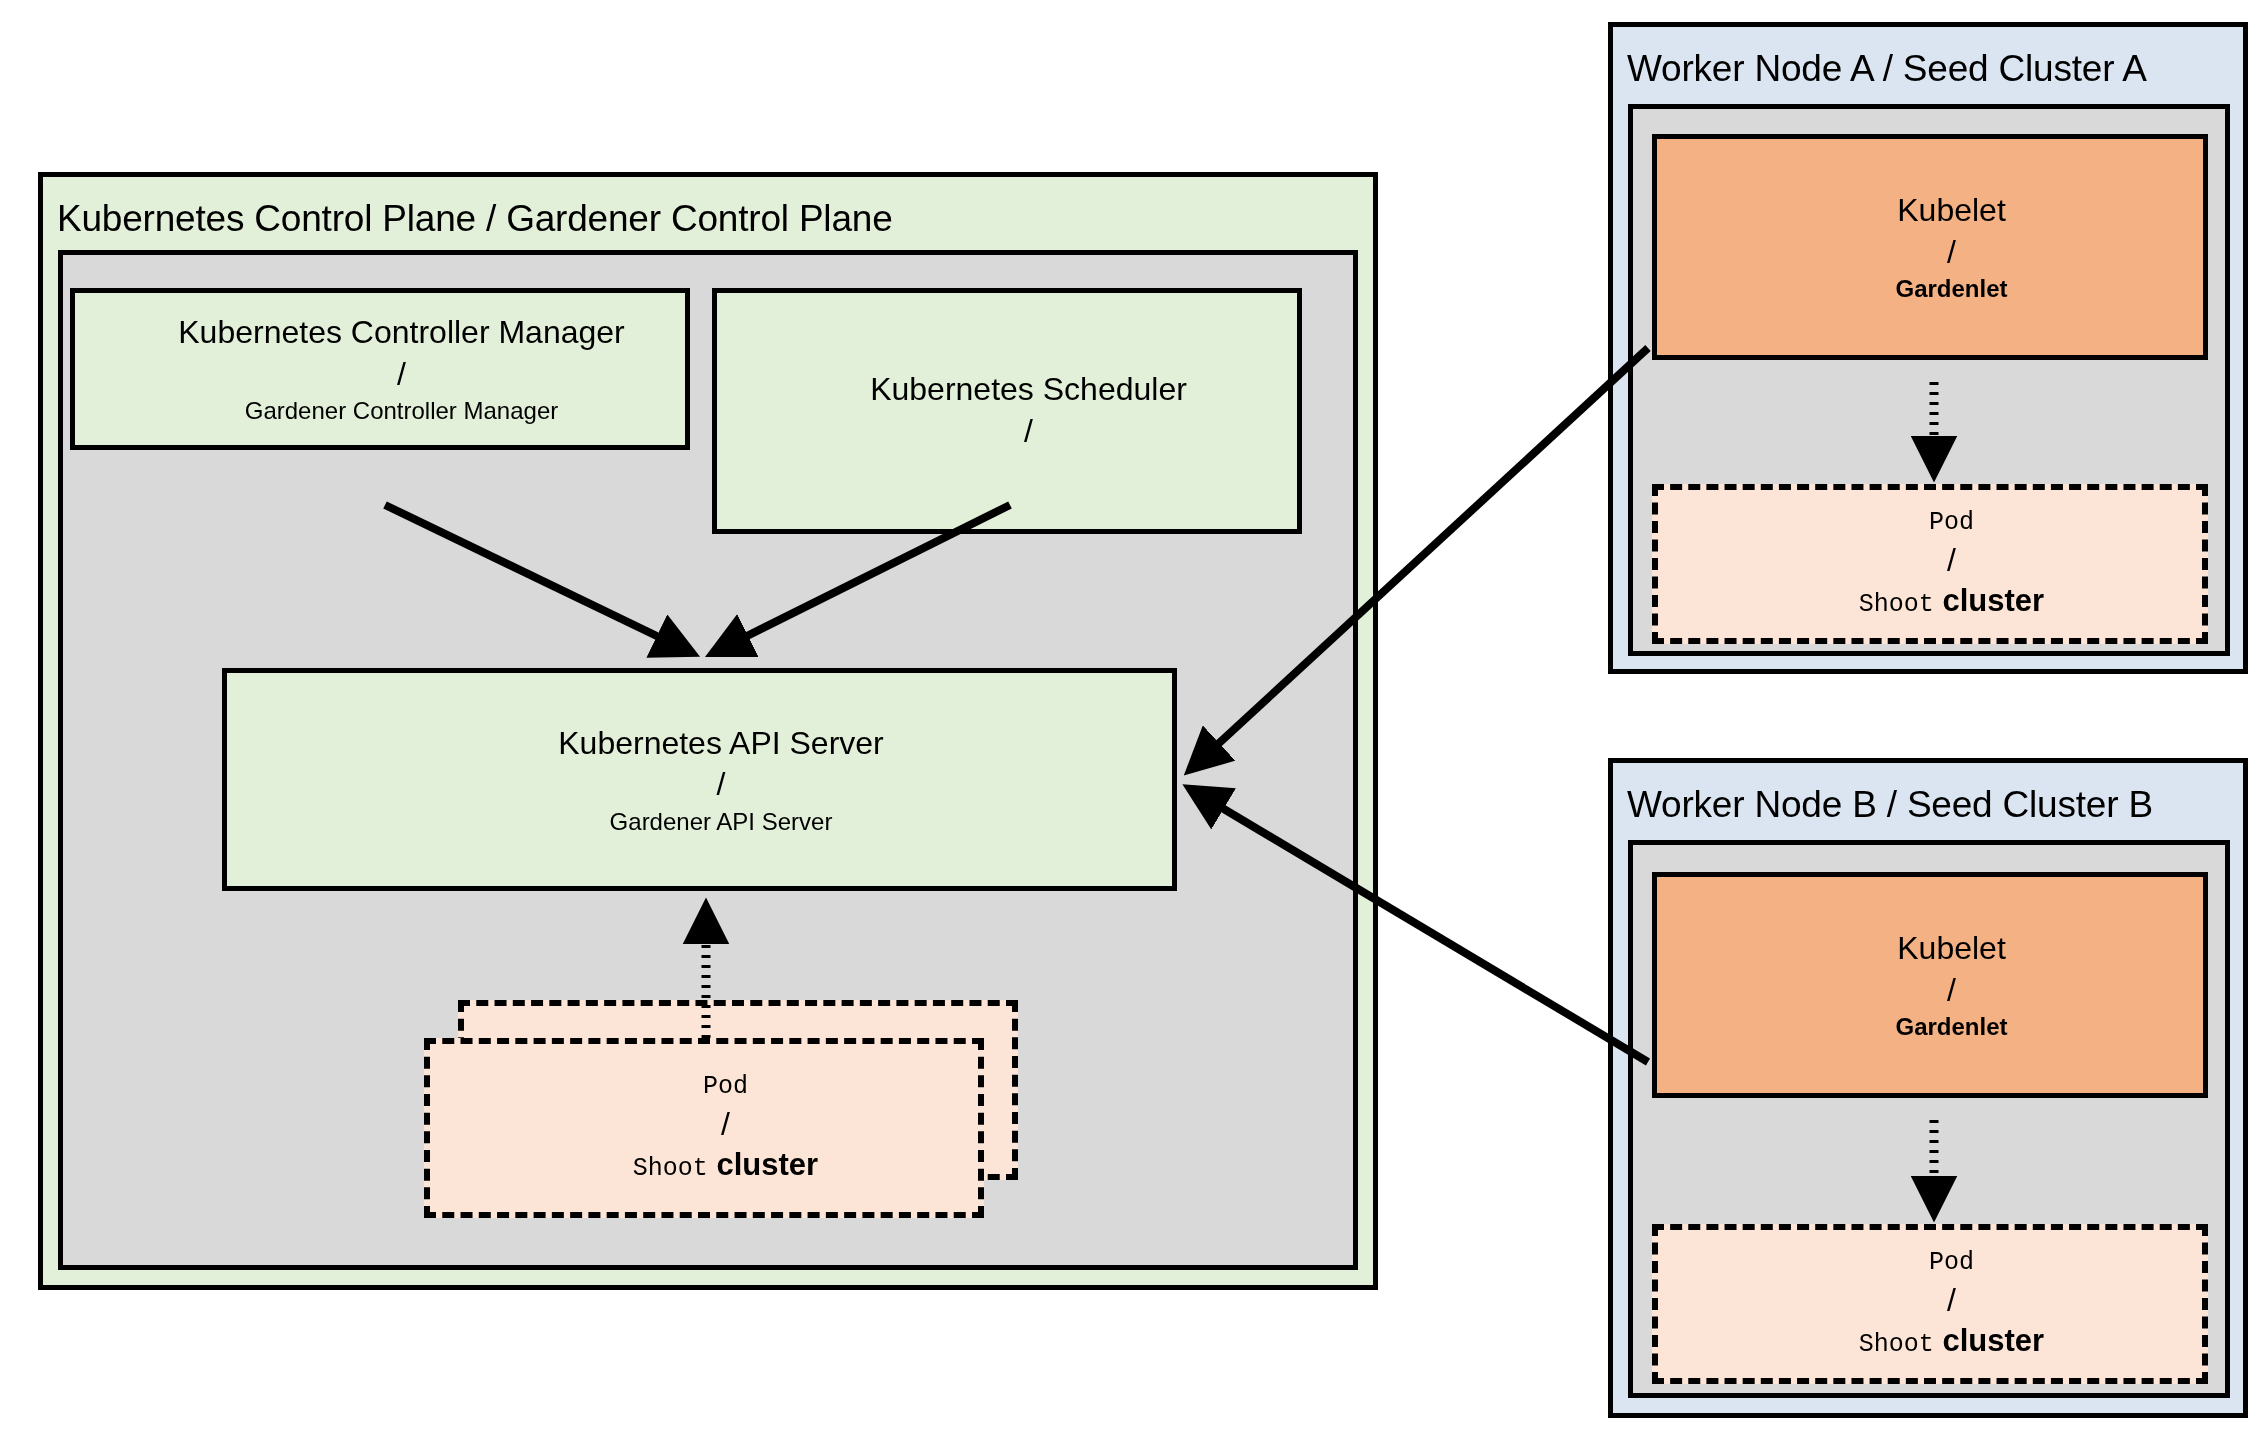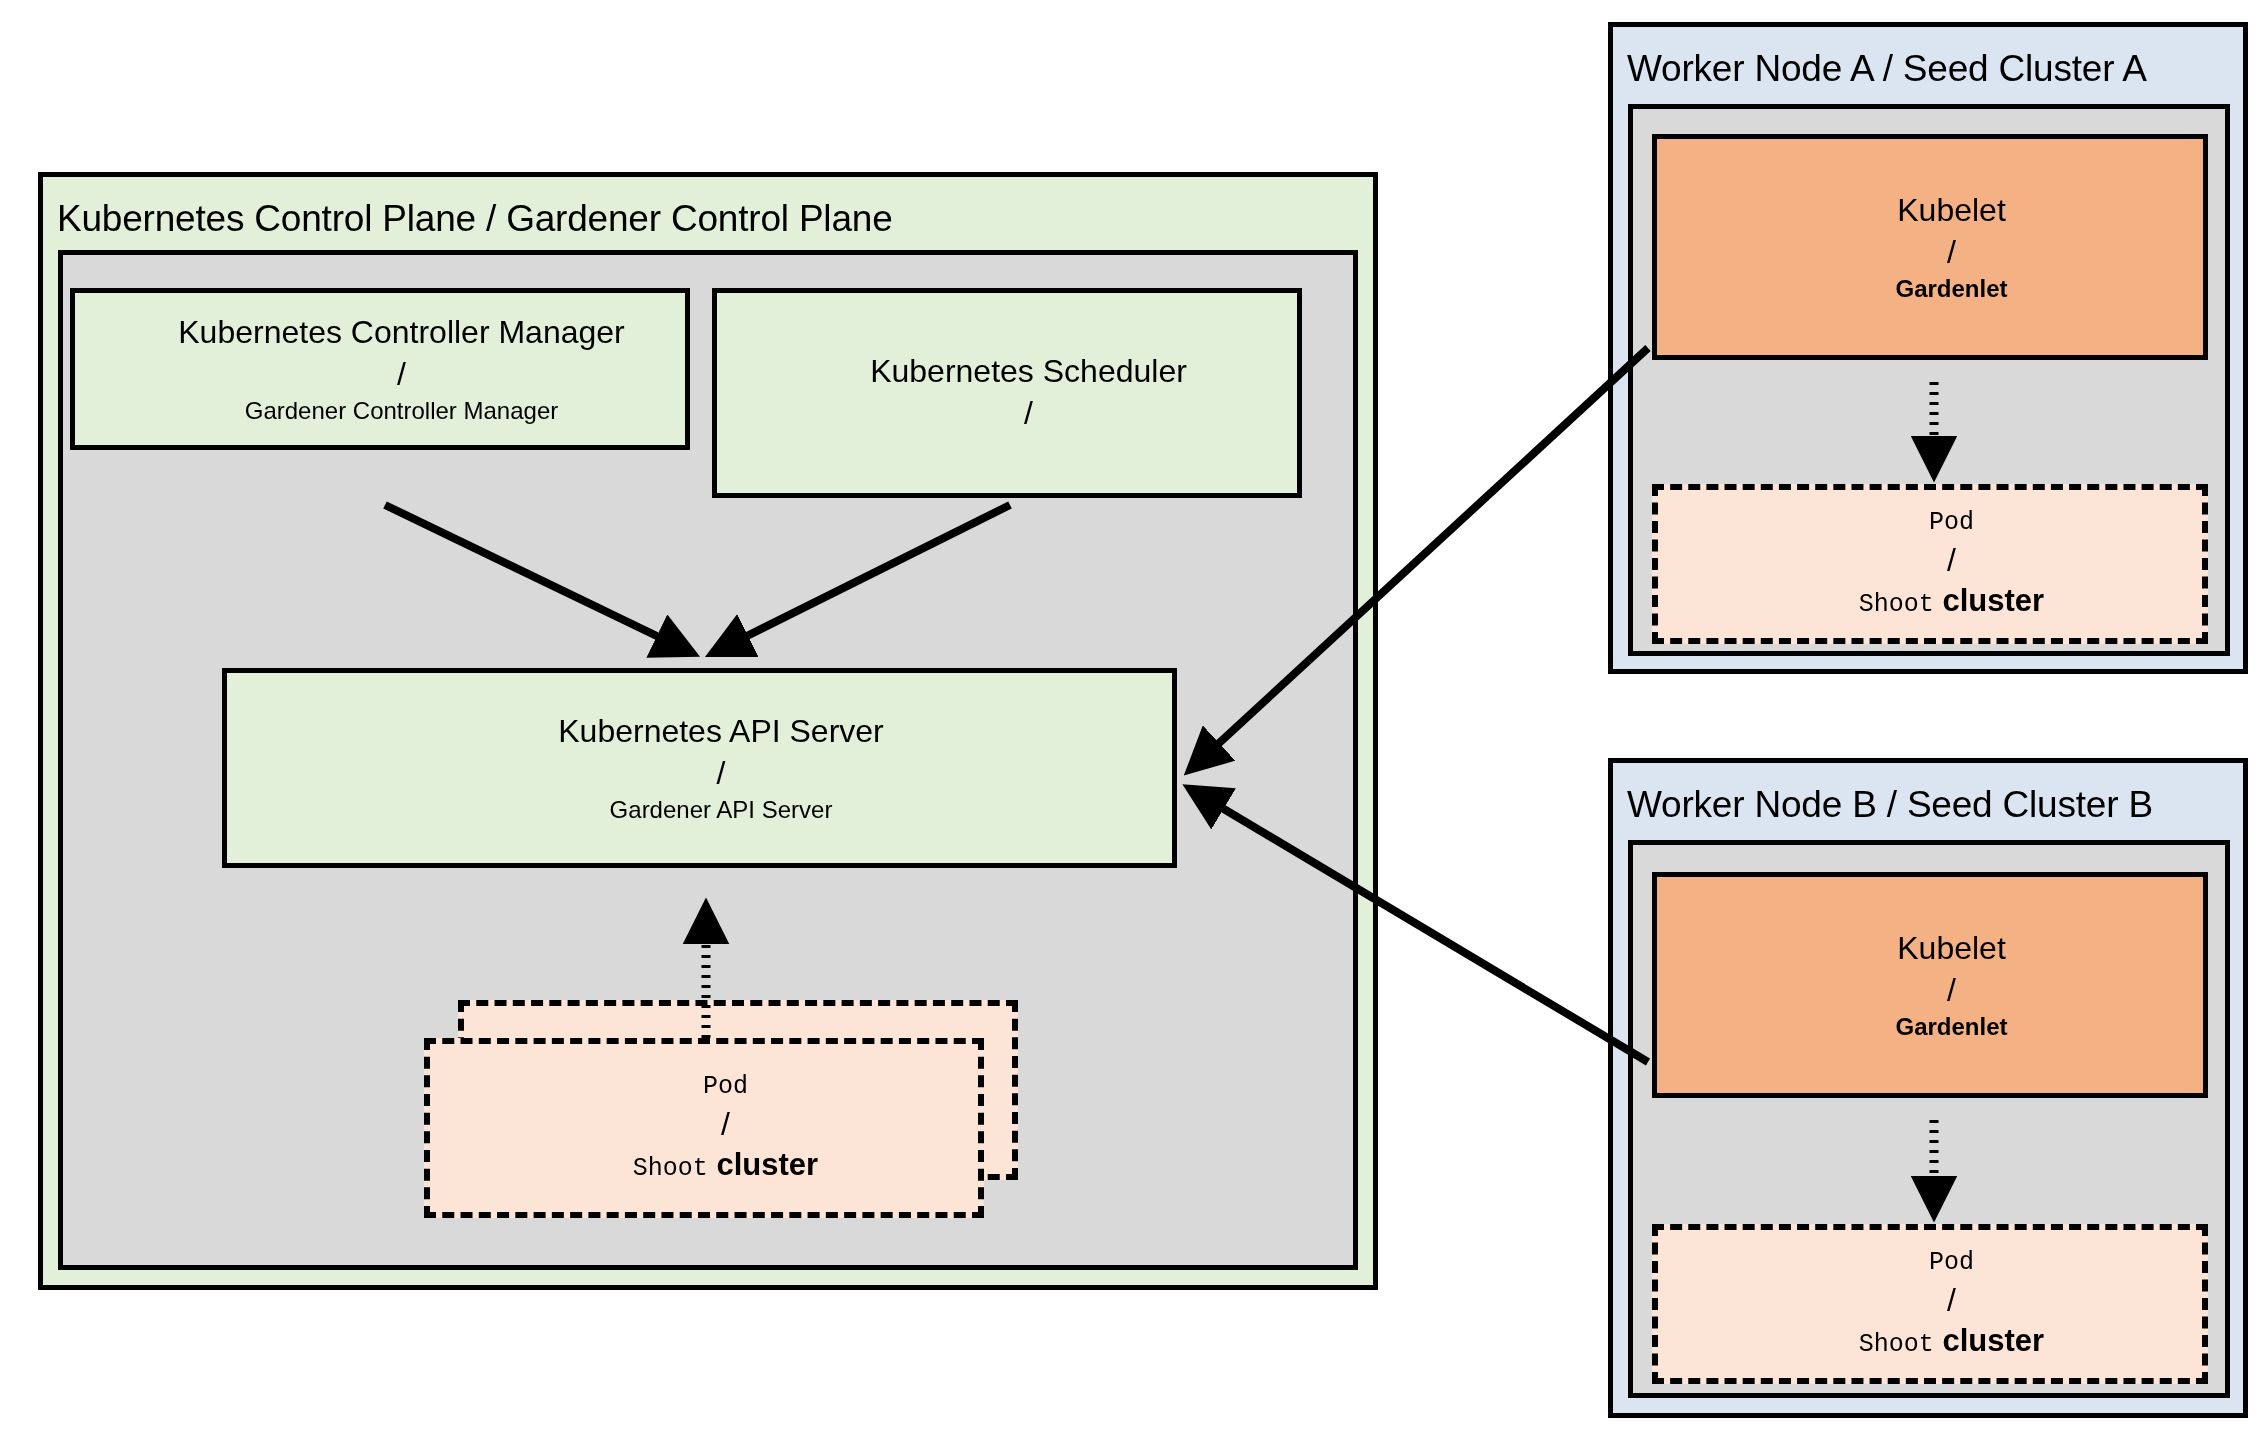--- a/index.html
+++ b/index.html
@@ -87,28 +87,28 @@
   <div class="box c-gray" style="left:58px; top:250px; width:1300px; height:1020px;"></div>
 
   <div class="box c-green" style="left:70px; top:288px; width:620px; height:162px;">
     <div class="stack">
       <div class="l1">Kubernetes Controller Manager</div>
       <div class="sep">/</div>
       <div class="l2">Gardener Controller Manager</div>
     </div>
   </div>
 
-  <div class="box c-green" style="left:712px; top:288px; width:590px; height:210px;">
+  <div class="box c-green" style="left:712px; top:288px; width:590px; height:246px;">
     <div class="stack">
       <div class="l1">Kubernetes Scheduler</div>
       <div class="sep">/</div>
     </div>
   </div>
 
-  <div class="box c-green" style="left:222px; top:668px; width:955px; height:200px;">
+  <div class="box c-green" style="left:222px; top:668px; width:955px; height:223px;">
     <div class="stack">
       <div class="l1">Kubernetes API Server</div>
       <div class="sep">/</div>
       <div class="l2">Gardener API Server</div>
     </div>
   </div>
 
   <div class="box dashed c-peach" style="left:458px; top:1000px; width:560px; height:180px;"></div>
 
   <div class="box dashed c-peach" style="left:424px; top:1038px; width:560px; height:180px;">

